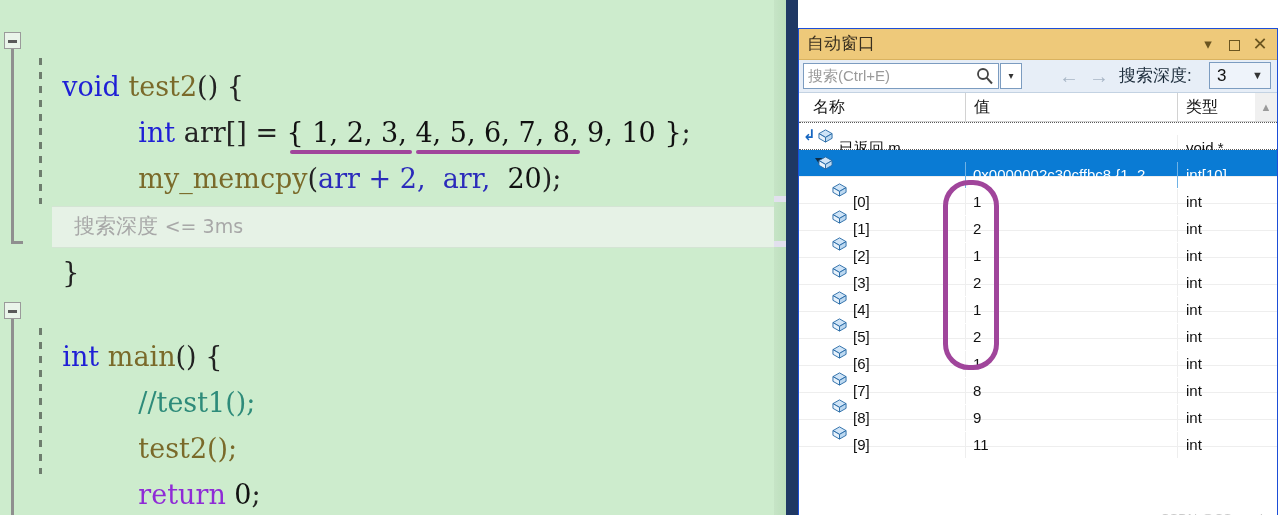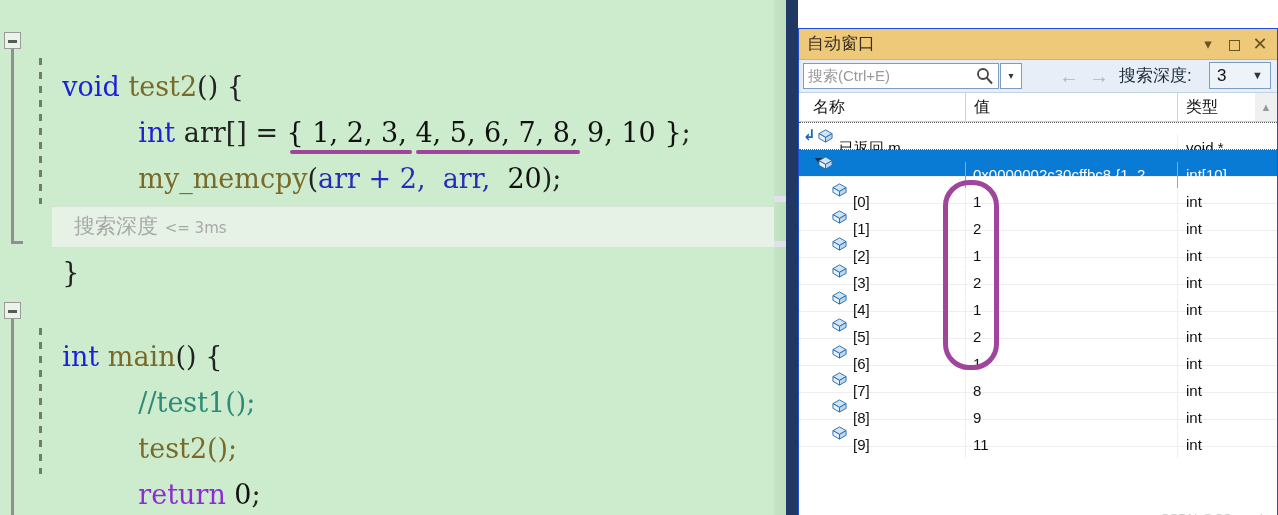--- a/index.html
+++ b/index.html
@@ -46,21 +46,21 @@
   
   #elapsed-strip{
     position:absolute;left:52px;top:206px;width:734px;height:40px;
     background:#e6f2e6;border-top:1px solid #d4e4d4;border-bottom:1px solid #d4e4d4;
   }
   #elapsed-text{
     position:absolute;left:74px;top:206px;height:40px;line-height:40px;
     font-family:"DejaVu Sans","Liberation Sans",sans-serif;
     font-size:21px;color:#a8a8a8;white-space:pre;
   }
-  #elapsed-text .ms{font-size:15px;}
+  #elapsed-text .ms{font-size:19px;}
   
   .ul-purple{
     position:absolute;height:4px;background:#a0459b;border-radius:2px;
   }
   
   #editor-scroll{
     position:absolute;right:0;top:0;width:12px;height:515px;
     background:linear-gradient(to right,#c6e4c6,#bcdfbc);
   }
   .scroll-mark{position:absolute;left:0;width:12px;height:6px;background:#e2e0ee;}

